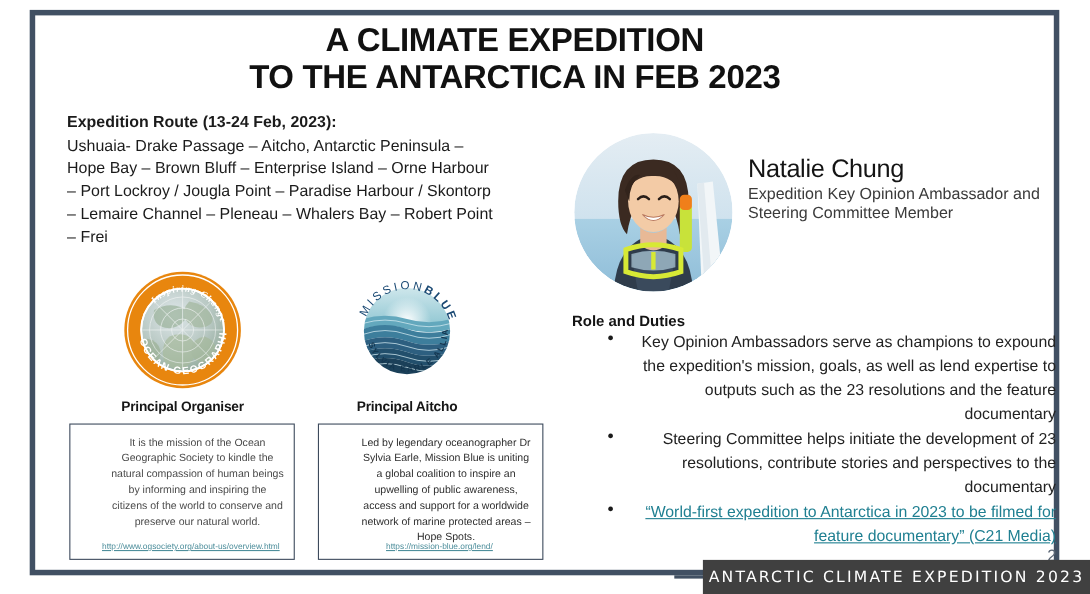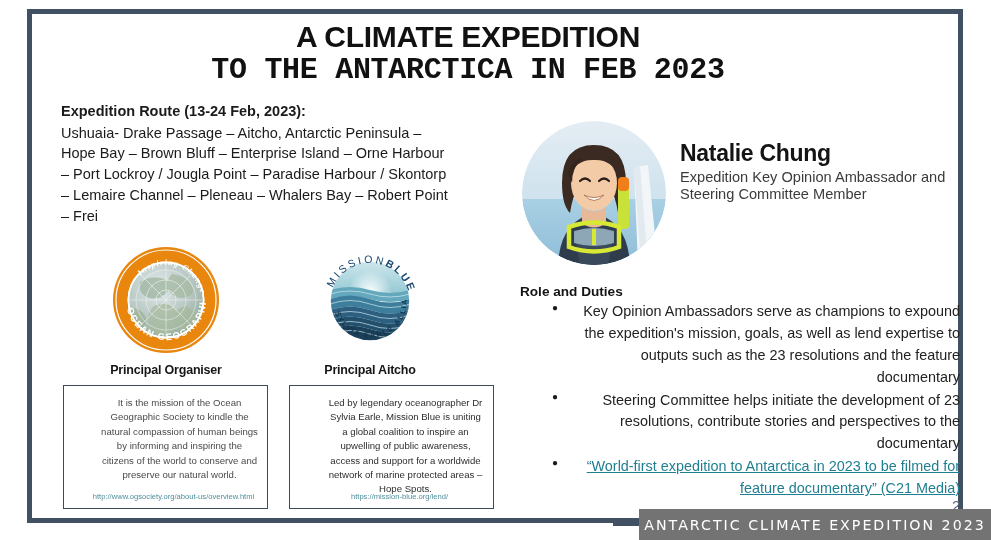--- a/index.html
+++ b/index.html
@@ -34,21 +34,21 @@
     position: absolute;
     left: 40px; top: 20px;
     width: 856px;
     text-align: center;
     font-weight: bold;
     font-size: 30px;
     line-height: 1.12;
     letter-spacing: -0.3px;
     color: #111111;
   }
-  #title .l2 { display:block;font-family:Liberation Mono, monospace; }
+  #title .l2 { display:block; }
 
   
   #route {
     position: absolute;
     left: 61px; top: 101px;
     width: 390px;
     color: #1b1b1b;
   }
   #route-heading {
     font-size: 14.5px;
@@ -95,41 +95,42 @@
     margin-left: 28px;
   }
   #mb-box .desc-text { color: #2e2e2e; }
 
   .desc-url {
     position: absolute;
     left: 16px; right: 0;
     bottom: 7px;
     font-size: 7.6px;
     color: #4f8f9c;
+    text-decoration: underline;
     text-align: center;
     word-break: break-all;
     padding: 0 6px;
   }
 
   
   #avatar {
     position: absolute;
     left: 522px; top: 121px;
     width: 144px; height: 144px;
     border-radius: 50%;
     overflow: hidden;
   }
   #person {
     position: absolute;
     left: 680px; top: 140px;
     width: 285px;
   }
   #person-name {
     font-size: 23px;
-    font-weight: bold;
+    font-weight: normal;
     color: #141414;
     letter-spacing: -0.3px;
     line-height: 1.16;
   }
   #person-role {
     margin-top: 2px;
     font-size: 14.6px;
     line-height: 1.18;
     color: #3b3b3b;
   }
@@ -178,21 +179,21 @@
   #page-num {
     position: absolute;
     left: 952px; top: 497px;
     font-size: 15px;
     color: #5a6675;
   }
   #banner {
     position: absolute;
     left: 639px; top: 509px;
     width: 352px; height: 31px;
-    background: #737373;
+    background: #404040;
     color: #ffffff;
     display: flex;
     align-items: center;
     justify-content: center;
   }
   #banner-text {
     font-size: 14.2px;
     letter-spacing: 2.0px;
     white-space: nowrap;
     font-family: "DejaVu Sans", sans-serif;

